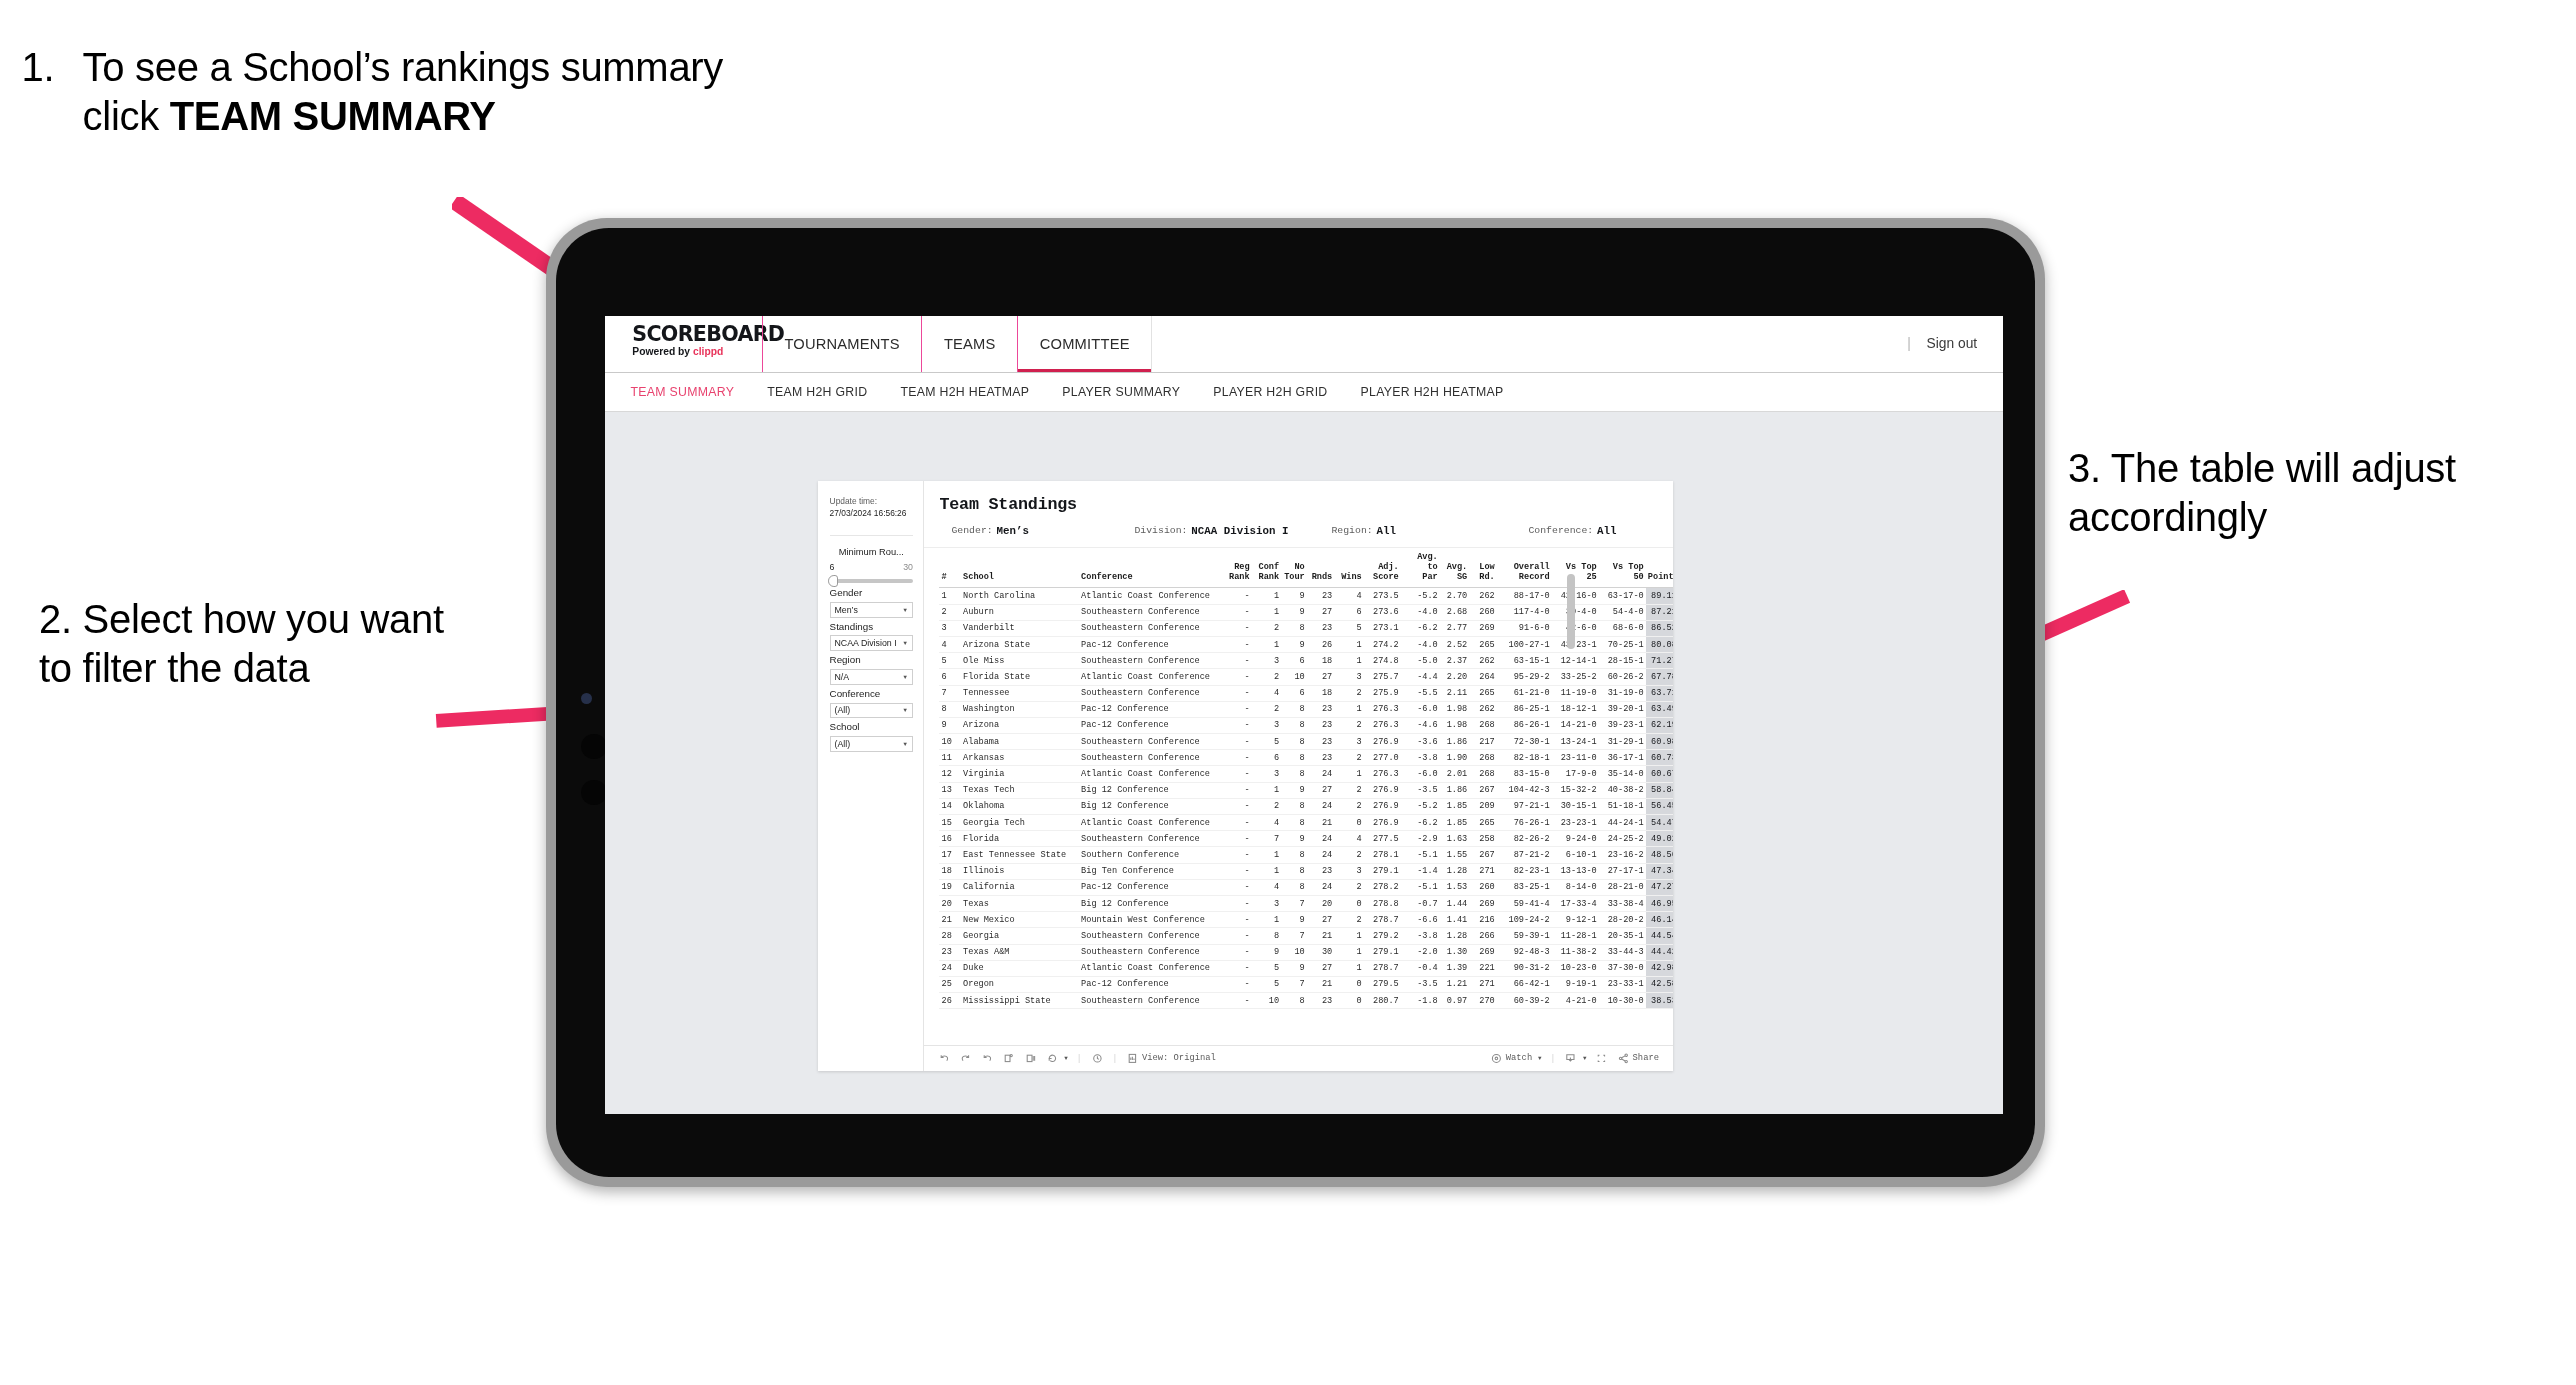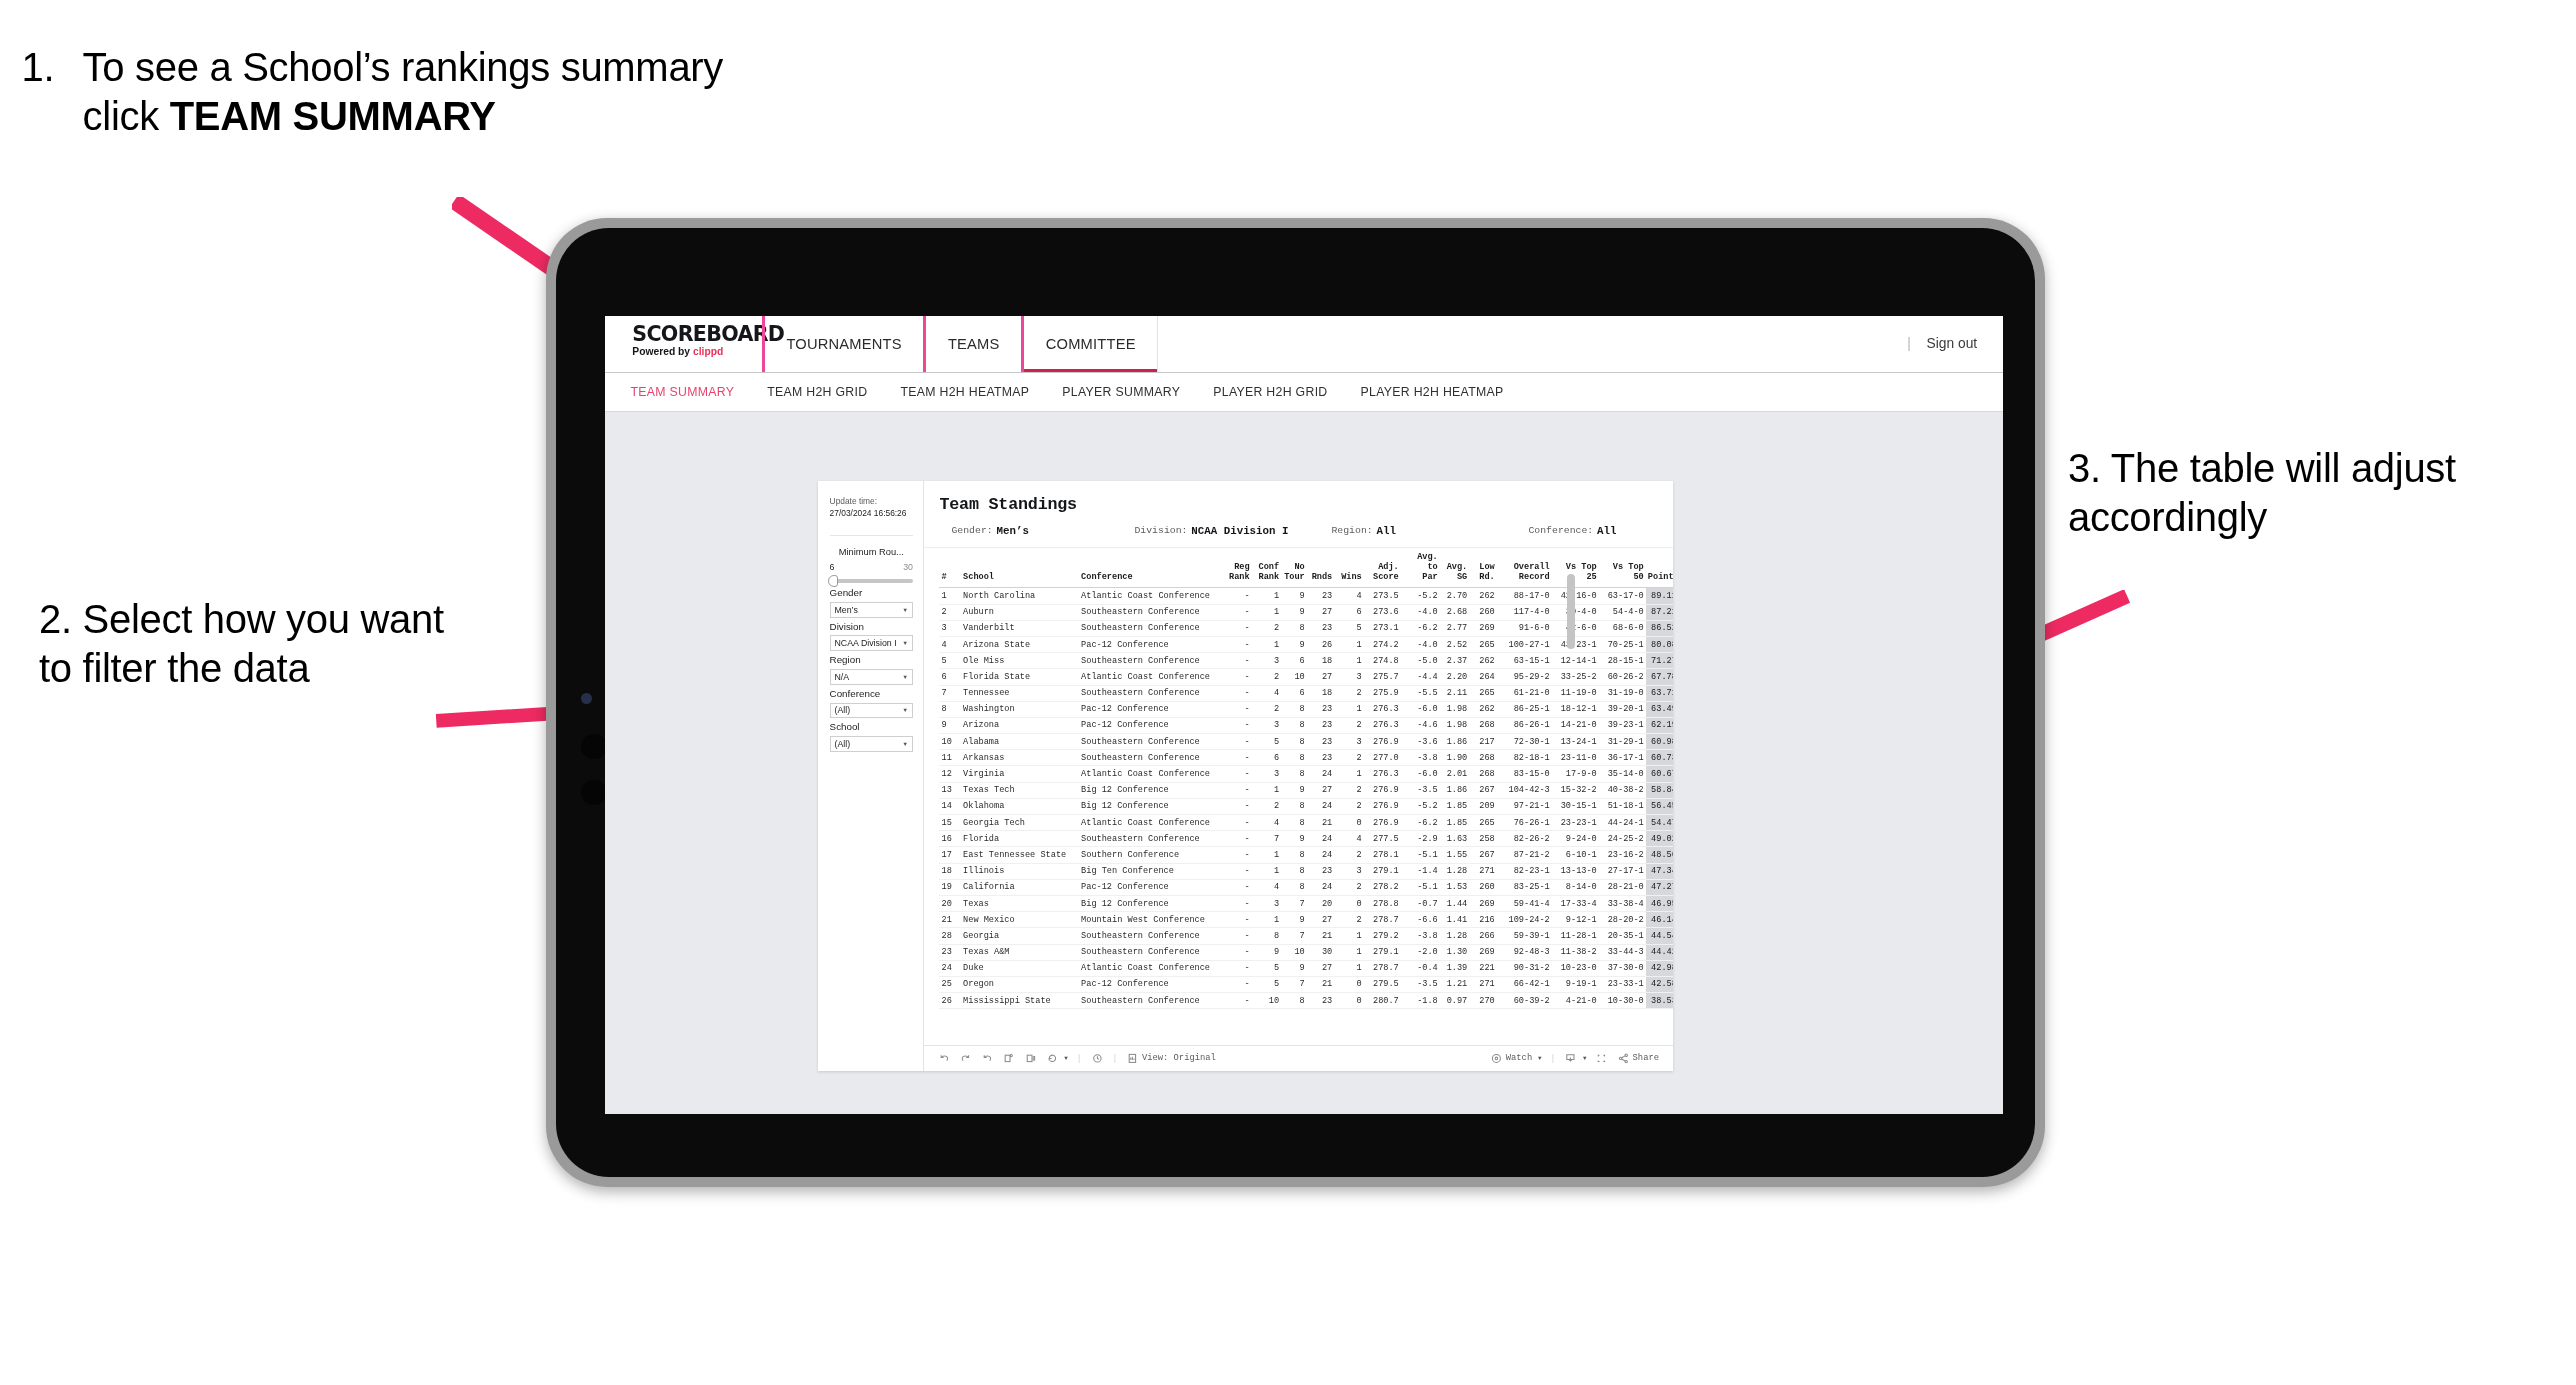--- a/index.html
+++ b/index.html
@@ -73,21 +73,21 @@
     font-family: "DejaVu Sans", sans-serif;
     font-weight: 700; font-size: 20.6px; letter-spacing: -0.7px;
     color: #14161a; line-height: 1;
   }
   #brand .sub { font-size: 10.3px; color:#14161a; margin-top:2px; font-weight:600; }
   #brand .sub em { font-style: normal; color:#e8335a; font-weight:700; }
 
   .topnav-item {
     display:flex; align-items:center; padding: 0 21.6px;
     font-size: 14.7px; color:#2b2b2b; letter-spacing:0.2px;
-    border-left: 3px solid #ec4899;
+    border-left: 1px solid #ec4899;
     cursor: pointer; position: relative;
   }
   .topnav-item.active::after {
     content:""; position:absolute; left:0; right:0; bottom:0;
     height: 2.9px; background:#d0204f;
   }
   #topnav-spacer { flex: 1; border-left: 1px solid #e2e2e2; }
   #signout-wrap {
     display:flex; align-items:center; gap:15.7px;
     padding-right: 25.6px; font-size: 13.8px; color:#3a3a3a;
@@ -277,21 +277,21 @@
 
               <div class="f-group">
                 <div class="f-label">Gender</div>
                 <div class="f-select">
                   <span class="cv">Men’s</span>
                   <span class="caret">▼</span>
                 </div>
               </div>
 
               <div class="f-group">
-                <div class="f-label">Division</div>
+                <div class="f-label">Standings</div>
                 <div class="f-select">
                   <span class="cv">NCAA Division I</span>
                   <span class="caret">▼</span>
                 </div>
               </div>
 
               <div class="f-group">
                 <div class="f-label">Region</div>
                 <div class="f-select">
                   <span class="cv">N/A</span>

